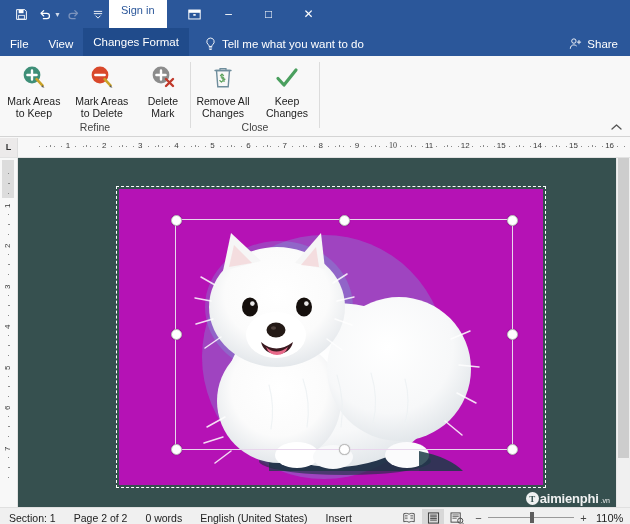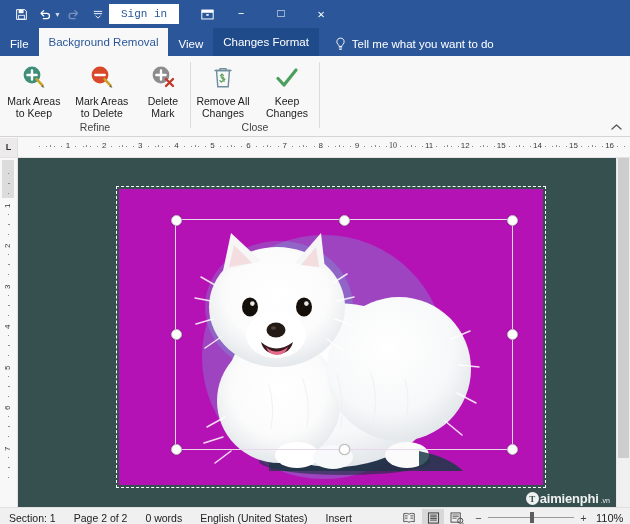--- a/index.html
+++ b/index.html
@@ -21,21 +21,21 @@
     width:22px;height:22px;display:flex;align-items:center;justify-content:center;
     color:#ffffff;font-size:13px;line-height:1;
   }
   .qat-btn svg{display:block;}
   .qat-caret{font-size:7px;margin-left:-4px;color:#cfd9ea;}
   .title-text{
     flex:1;text-align:center;color:#ffffff;font-size:11.5px;
     white-space:nowrap;overflow:hidden;text-overflow:ellipsis;
     padding-right:0px;letter-spacing:0.1px;
   }
-  .title-right{display:flex;align-items:center;height:28px;font-family:Liberation Mono, monospace;}
+  .title-right{display:flex;height:28px;}
   .signin{
     background:#ffffff;color:#2b579a;font-size:11px;
     padding:2.5px 11px;border:1px solid #ffffff;margin-right:14px;
     line-height:1.1;
   }
   .ribbon-display{
     width:28px;height:28px;display:flex;align-items:center;justify-content:center;
     color:#fff;
   }
   .wbtn{
@@ -236,31 +236,40 @@
           </svg>
       </div>
       <div class="wbtn">–</div>
       <div class="wbtn">□</div>
       <div class="wbtn close">✕</div>
     </div>
   </div>
 
   <div class="tabstrip">
     <div class="tab">File</div>
-    <div class="tab active">Background Removal</div>
     <div class="tab">View</div>
     <div class="tab contextual">Changes Format</div>
     <div class="tellme">
       <span class="bulb">
         <svg width="11" height="14" viewBox="0 0 12 15">
             <path d="M6 1a4 4 0 0 0-2.4 7.2c.5.4.8 1 .8 1.6v.4h3.2v-.4c0-.6.3-1.2.8-1.6A4 4 0 0 0 6 1z" fill="none" stroke="#ffffff" stroke-width="1"></path>
             <path d="M4.6 11.8h2.8M5.1 13.4h1.8" stroke="#ffffff" stroke-width="1" stroke-linecap="round"></path>
           </svg>
       </span>
       <span>Tell me what you want to do</span>
+    </div>
+    <div class="share">
+      <span>
+        <svg width="13" height="13" viewBox="0 0 16 16">
+            <circle cx="6" cy="5" r="2.7" fill="none" stroke="#ffffff" stroke-width="1.1"></circle>
+            <path d="M1.6 14c0-2.6 2-4.3 4.4-4.3 1.2 0 2.3.4 3.1 1.1" fill="none" stroke="#ffffff" stroke-width="1.1" stroke-linecap="round"></path>
+            <path d="M12.3 4.2v4.2M10.2 6.3h4.2" stroke="#ffffff" stroke-width="1.1" stroke-linecap="round"></path>
+          </svg>
+      </span>
+      <span>Share</span>
     </div>
   </div>
 
   <div class="ribbon">
 
     <div class="rgroup" style="width:190px;">
       <div class="rgroup-items">
         <div class="rbtn wide">
           <span class="glyph">
             <svg width="28" height="26" viewBox="0 0 28 26">

